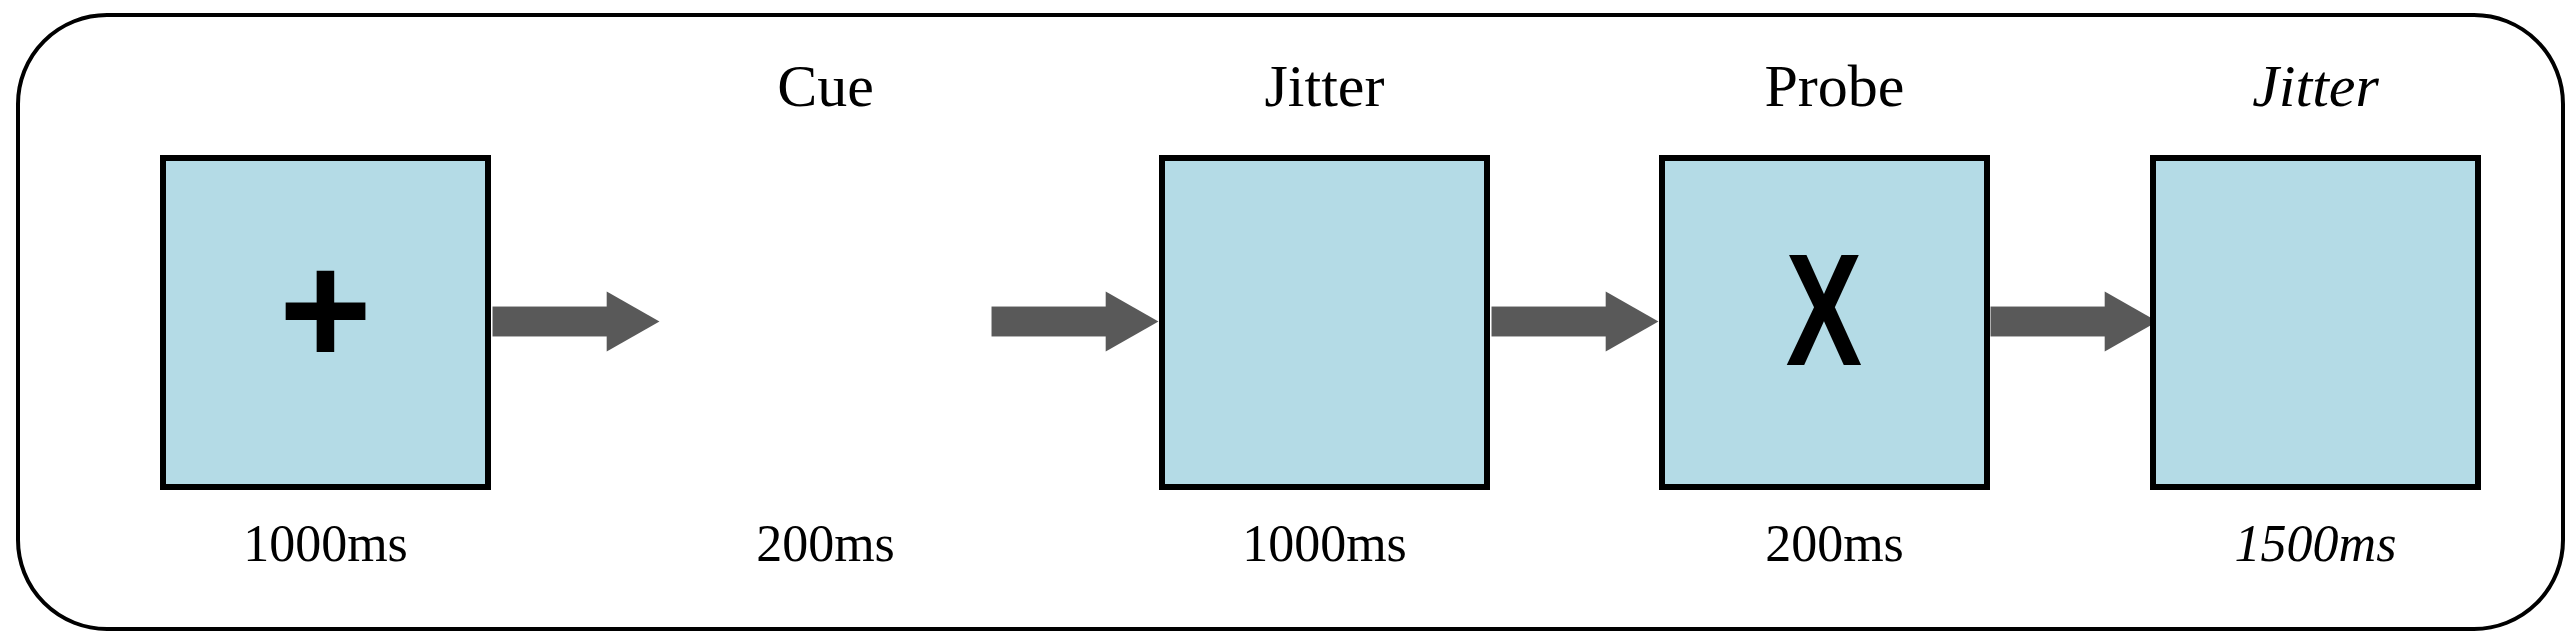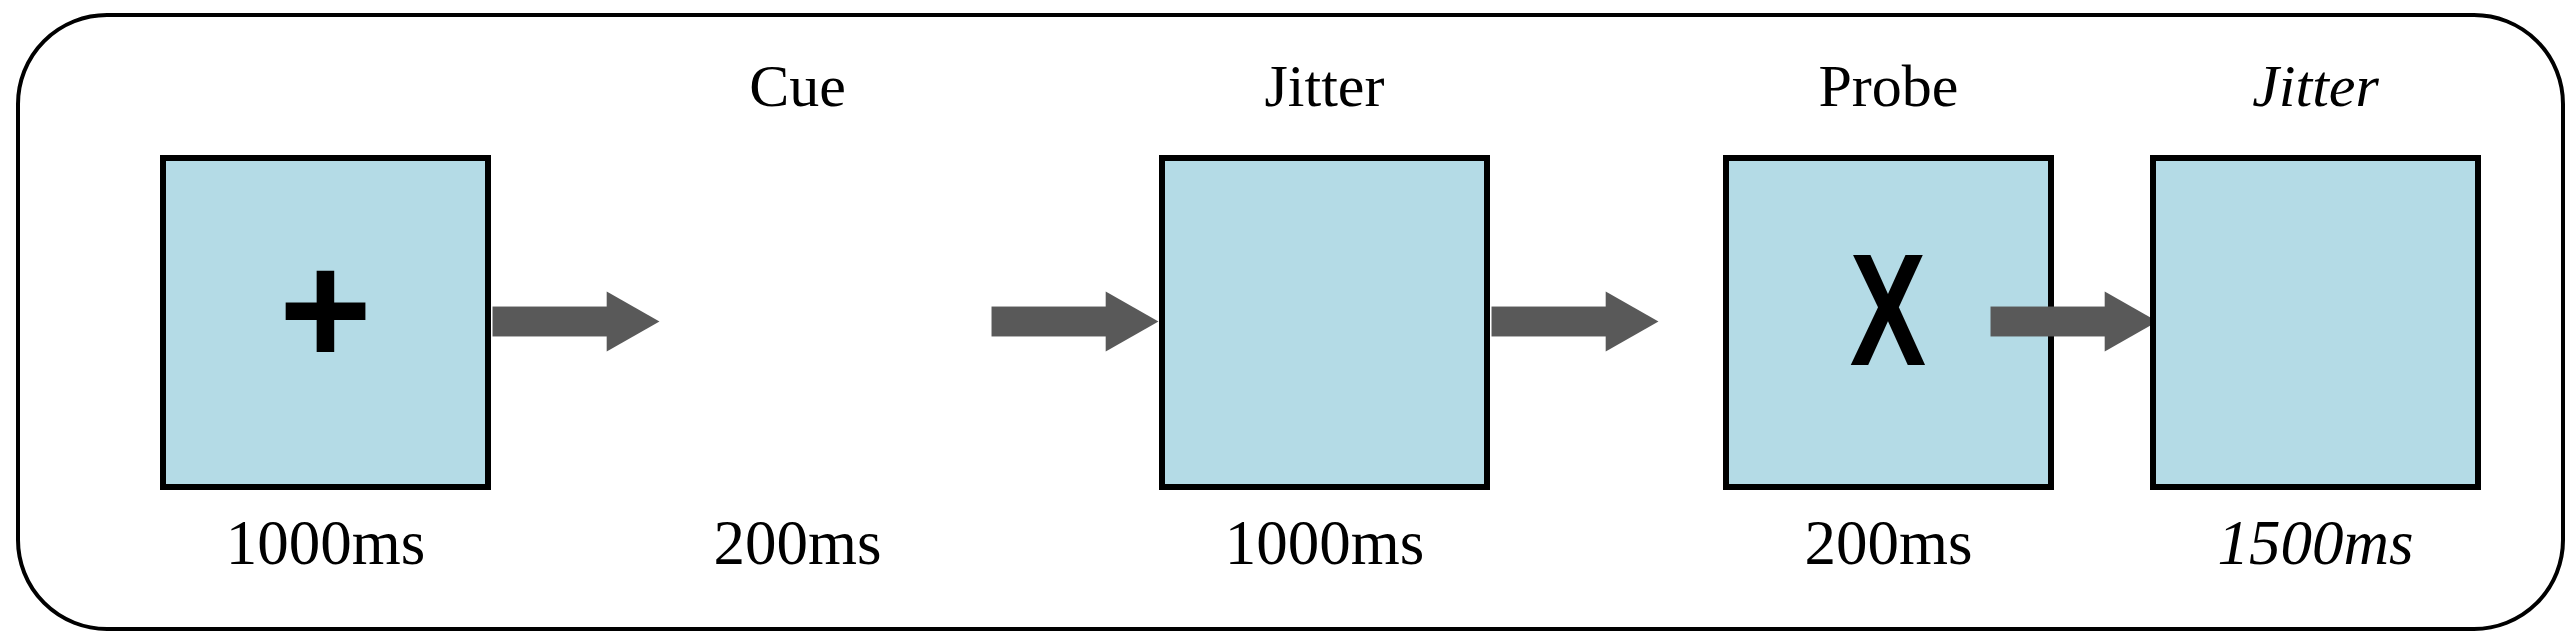--- a/index.html
+++ b/index.html
@@ -27,23 +27,23 @@
     background: transparent;
   }
   
   .stage {
     position: absolute;
     top: 0;
     width: 331px;
     height: 645px;
   }
   .stage-0 { left: 160px; }
-  .stage-1 { left: 632px; }
+  .stage-1 { left: 660px; }
   .stage-2 { left: 1159px; }
-  .stage-3 { left: 1723px; }
+  .stage-3 { left: 1659px; padding-left: 20px; }
   .stage-4 { left: 2150px; font-style: italic; }
 
   .stage-label {
     position: absolute;
     top: 49px;
     left: -79px;
     right: -79px;
     height: 75px;
     line-height: 75px;
     text-align: center;
@@ -77,21 +77,21 @@
   .stage-symbol.condensed-72 { transform: translateY(-12px) scaleX(0.72); }
 
   .stage-duration {
     position: absolute;
     top: 500px;
     left: -63px;
     right: -63px;
     height: 87px;
     line-height: 87px;
     text-align: center;
-    font-size: 63px;
+    font-size: 52px;
     color: #000000;
     white-space: nowrap;
   }
   
   .arrow {
     position: absolute;
     top: 290px;
     width: 168px;
     height: 63px;
   }

